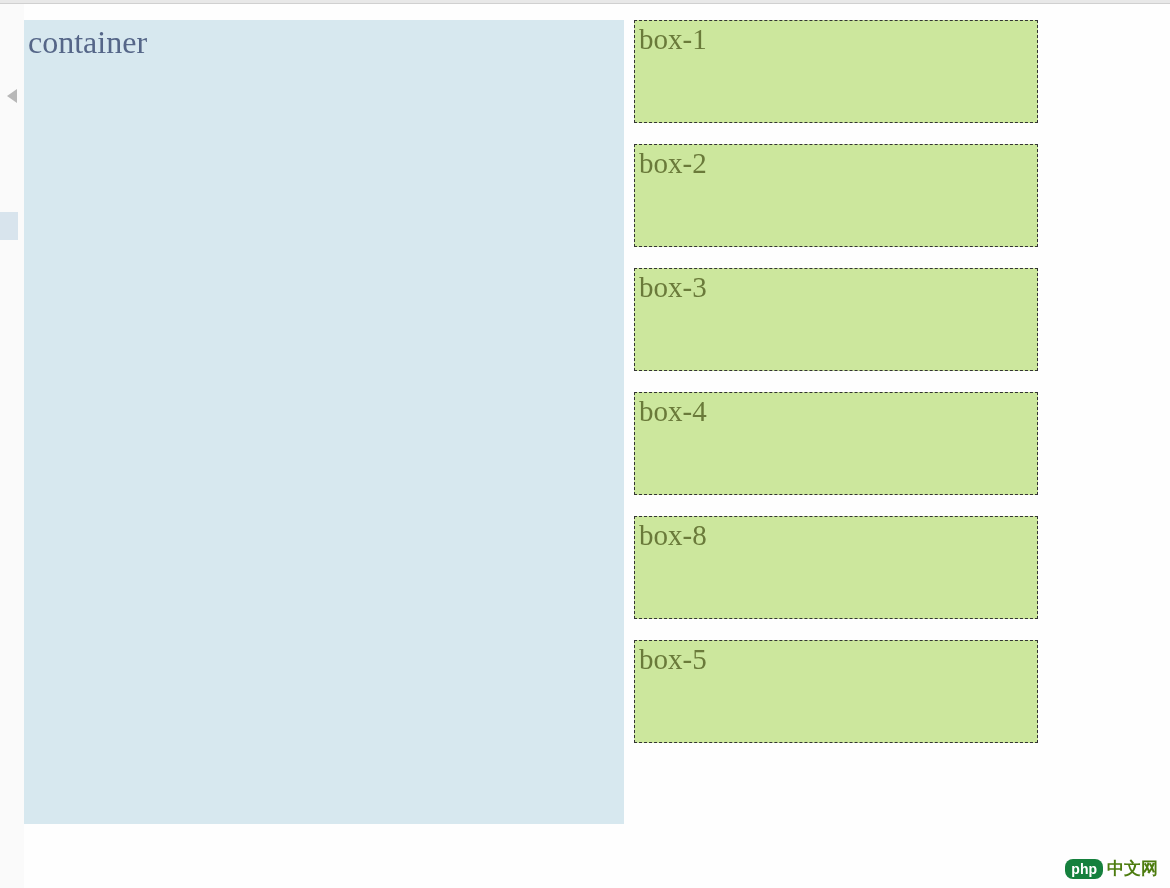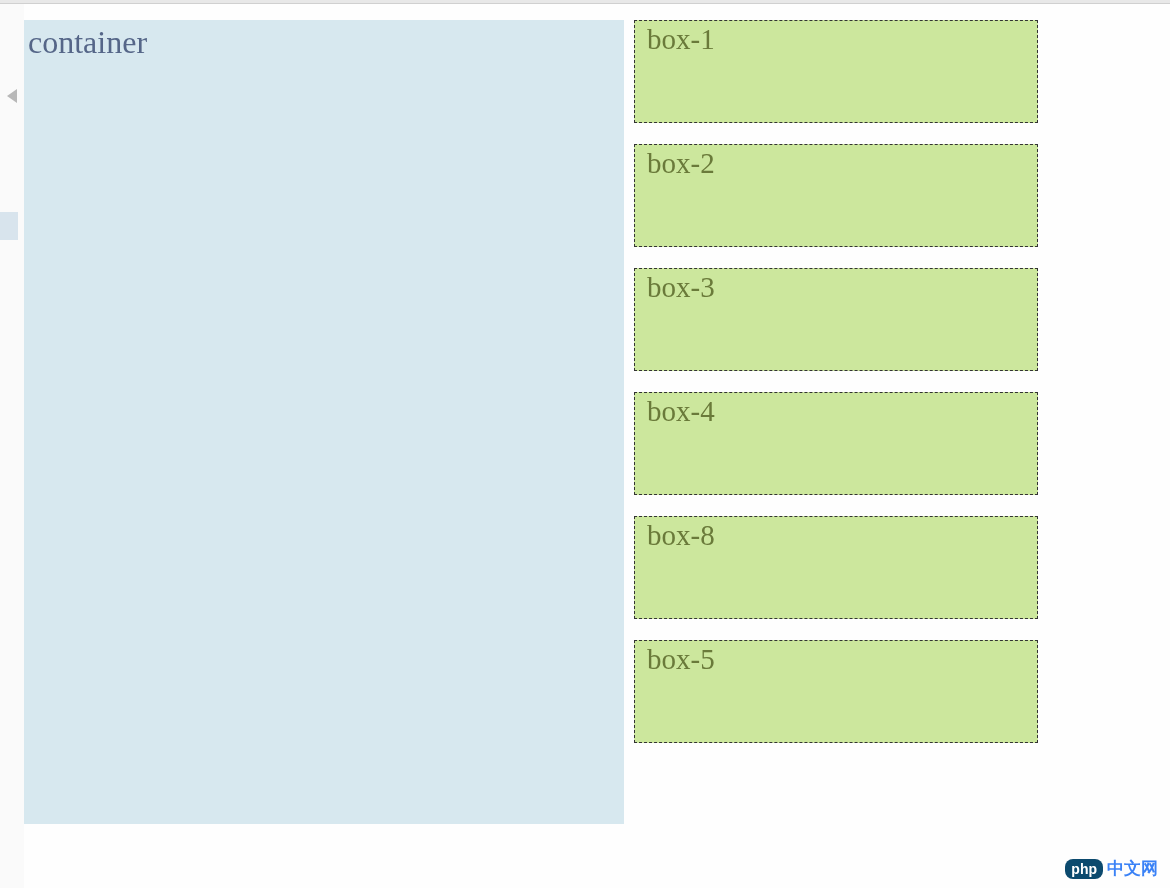--- a/index.html
+++ b/index.html
@@ -67,48 +67,48 @@
       left: 634px;
       top: 20px;
       width: 404px;
     }
     .box {
       width: 404px;
       height: 103px;
       background: #cce79d;
       border: 1.5px dashed #333;
       margin-bottom: 21px;
-      padding-left: 12px;
+      padding-left: 4px;
       padding-top: 2px;
     }
     .box-label {
       font-size: 29px;
       color: #6a7a3a;
       font-family: Georgia, serif;
     }
     .watermark {
       position: absolute;
       right: 12px;
       bottom: 8px;
       display: flex;
       align-items: center;
       gap: 4px;
     }
     .php-badge {
-      background: #0c4a6e;
+      background: #15803d;
       color: #fff;
       font-size: 14px;
       font-weight: bold;
       padding: 2px 6px;
       border-radius: 8px;
       font-family: Arial, sans-serif;
     }
     .watermark-text {
       font-size: 17px;
-      color: #3b82f6;
+      color: #4d7c0f;
       font-family: Arial, sans-serif;
       font-weight: bold;
     }
   </style>
 </head>
 <body>
 
 <div class="top-bar"></div>
 <div class="left-edge">
   <div class="left-arrow"></div>

